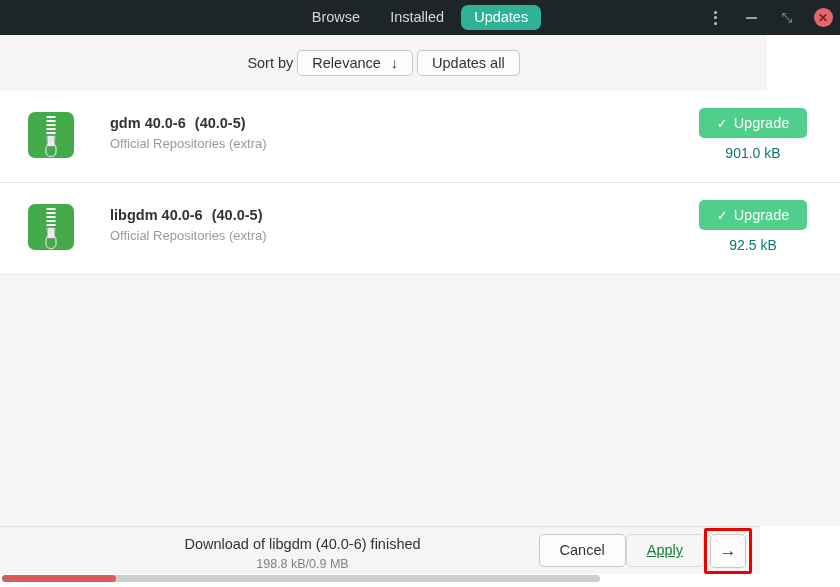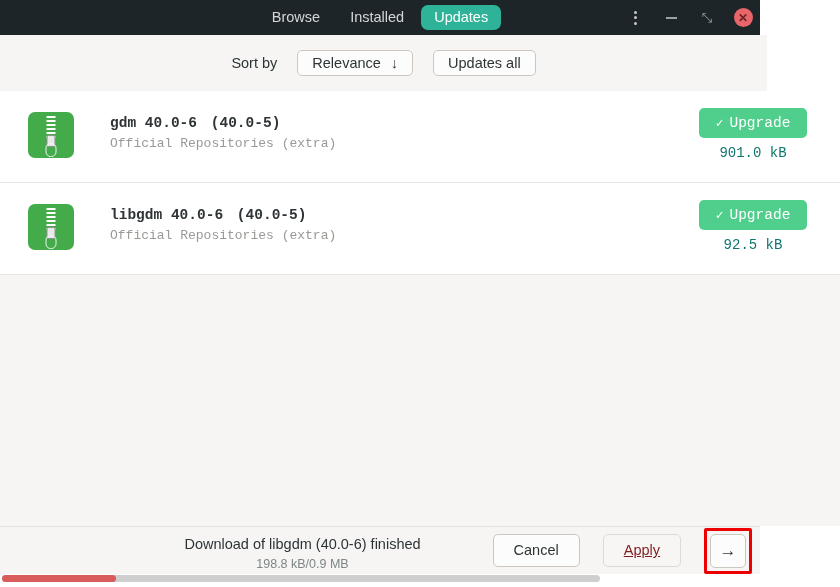--- a/index.html
+++ b/index.html
@@ -13,21 +13,21 @@
     font-family: "Liberation Sans", sans-serif;
     overflow: hidden;
     position: relative;
     -webkit-font-smoothing: antialiased;
   }
 
   
   .headerbar {
     position: absolute;
     top: 0; left: 0;
-    width: 760px;
+    width: 840px;
     height: 35px;
     background: #1d2528;
     display: flex;
     align-items: center;
     justify-content: center;
   }
   .tabs {
     display: flex;
     align-items: center;
     gap: 4px;
@@ -106,21 +106,21 @@
   
   .toolbar {
     position: absolute;
     top: 35px; left: 0;
     width: 767px;
     height: 56px;
     background: #f6f5f4;
     display: flex;
     align-items: center;
     justify-content: center;
-    gap: 20px;
+    gap: 4px;
   }
   .sort-label {
     font-size: 14.5px;
     color: #2e3436;
   }
   .btn {
     font-size: 14.5px;
     color: #2e3436;
     background: #fcfcfc;
     border: 1px solid #cdc7c2;
@@ -142,21 +142,20 @@
     background: #ffffff;
   }
   .row {
     height: 92px;
     border-bottom: 1px solid #e8e6e3;
     display: flex;
     align-items: center;
     padding: 0 22px 4px 28px;
     box-sizing: border-box;
     background: #ffffff;
-    font-family: Liberation Mono, monospace;
   }
   .pkg-icon {
     width: 46px;
     height: 46px;
     border-radius: 7px;
     background: #43ab49;
     flex: 0 0 auto;
     position: relative;
     overflow: hidden;
   }
@@ -290,36 +289,36 @@
     font-size: 12.5px;
     color: #7d8587;
     line-height: 1.55;
   }
   .bottom-buttons {
     position: absolute;
     right: 0; top: 0;
     height: 47px;
     display: flex;
     align-items: center;
-    gap: 23px;
+    gap: 0;
     padding-right: 8px;
   }
   .btn-bottom {
     font-size: 14.5px;
     background: #fcfcfc;
     border: 1px solid #cdc7c2;
     border-radius: 5px;
     padding: 7px 20px;
     color: #2e3436;
     line-height: 1.15;
     cursor: default;
     white-space: nowrap;
   }
   .btn-bottom.disabled {
-    color: #7f1d1d;
+    color: #15803d;
     background: #f7f6f5;
     border-color: #ddd8d4;
     text-decoration: underline;
   }
   .arrow-wrap {
     position: relative;
     padding: 3px;
     border: 3px solid #ee0000;
     border-radius: 2px;
     background: transparent;

